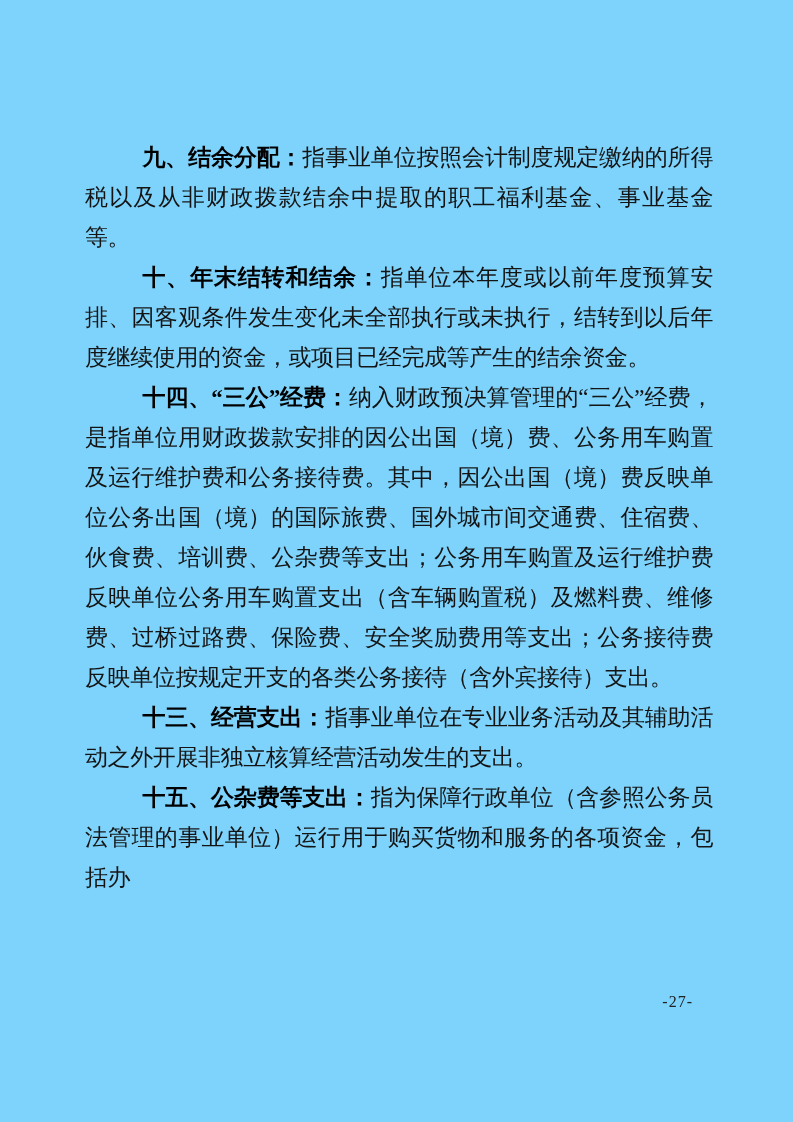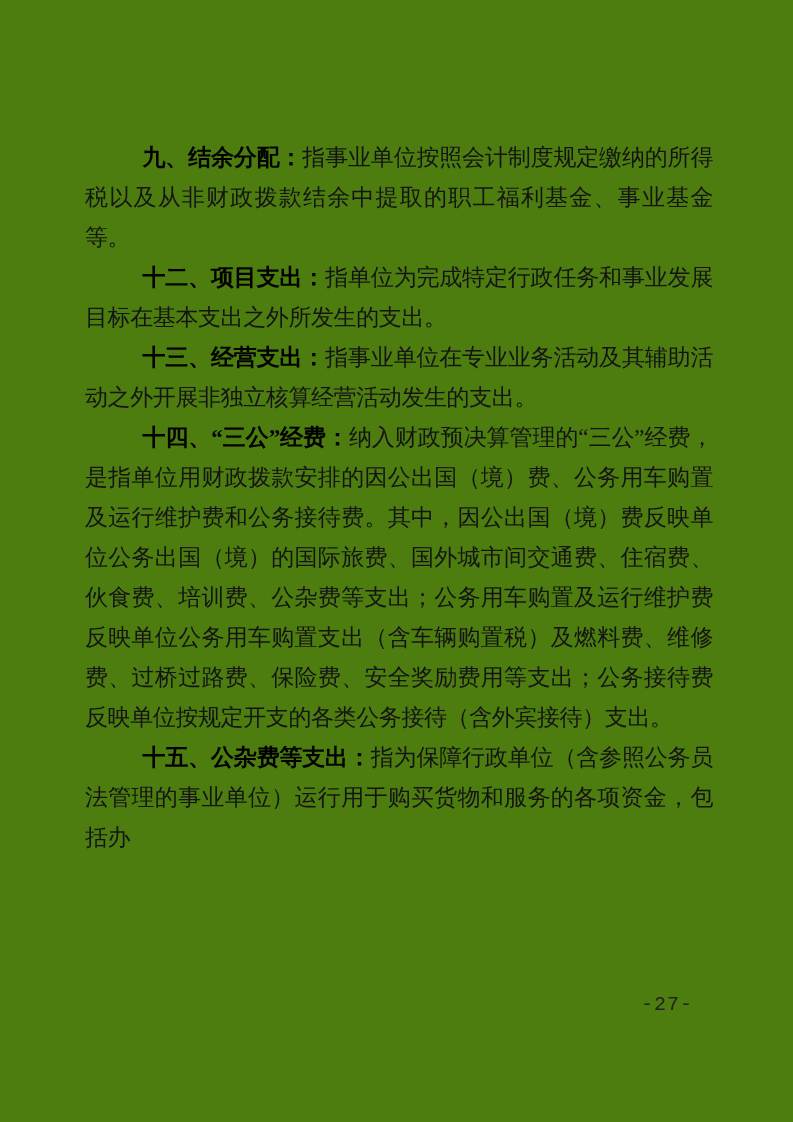--- a/index.html
+++ b/index.html
@@ -1,21 +1,21 @@
 <!DOCTYPE html>
 <html><head>
 <meta charset="utf-8">
 <style>
   * { margin: 0; padding: 0; box-sizing: border-box; }
   html, body { background: #ffffff; }
   .page {
     position: relative;
     width: 793px;
     height: 1122px;
-    background: #4d7c0f;
+    background: #7dd3fc;
     overflow: hidden;
     font-family: "Liberation Serif", "DejaVu Serif", serif;
     color: #111111;
   }
   .content {
     position: absolute;
     left: 85px;
     top: 138px;
     width: 628px;
   }
@@ -29,32 +29,32 @@
     color: #141414;
   }
   p.para .term {
     font-weight: 700;
     color: #000000;
   }
   .page-number {
     position: absolute;
     top: 993px;
     right: 100px;
-    font-size: 20px;
+    font-size: 16px;
     letter-spacing: 1px;
     color: #222222;
-    font-family: Liberation Mono, monospace;
+    font-family: Liberation Serif, serif;
     text-align: right;
   }
 </style>
 </head>
 <body>
 
 <div class="page">
   <div class="content">
     <p class="para"><span class="term">九、结余分配：</span><span class="body-text">指事业单位按照会计制度规定缴纳的所得税以及从非财政拨款结余中提取的职工福利基金、事业基金等。</span></p>
-    <p class="para"><span class="term">十二、项目支出：</span><span class="body-text">指单位为完成特定行政任务和事业发展目标在基本支出之外所发生的支出。</span></p>
+    <p class="para"><span class="term">十、年末结转和结余：</span><span class="body-text">指单位本年度或以前年度预算安排、因客观条件发生变化未全部执行或未执行，结转到以后年度继续使用的资金，或项目已经完成等产生的结余资金。</span></p>
+    <p class="para"><span class="term">十四、“三公”经费：</span><span class="body-text">纳入财政预决算管理的“三公”经费，是指单位用财政拨款安排的因公出国（境）费、公务用车购置及运行维护费和公务接待费。其中，因公出国（境）费反映单位公务出国（境）的国际旅费、国外城市间交通费、住宿费、伙食费、培训费、公杂费等支出；公务用车购置及运行维护费反映单位公务用车购置支出（含车辆购置税）及燃料费、维修费、过桥过路费、保险费、安全奖励费用等支出；公务接待费反映单位按规定开支的各类公务接待（含外宾接待）支出。</span></p>
     <p class="para"><span class="term">十三、经营支出：</span><span class="body-text">指事业单位在专业业务活动及其辅助活动之外开展非独立核算经营活动发生的支出。</span></p>
-    <p class="para"><span class="term">十四、“三公”经费：</span><span class="body-text">纳入财政预决算管理的“三公”经费，是指单位用财政拨款安排的因公出国（境）费、公务用车购置及运行维护费和公务接待费。其中，因公出国（境）费反映单位公务出国（境）的国际旅费、国外城市间交通费、住宿费、伙食费、培训费、公杂费等支出；公务用车购置及运行维护费反映单位公务用车购置支出（含车辆购置税）及燃料费、维修费、过桥过路费、保险费、安全奖励费用等支出；公务接待费反映单位按规定开支的各类公务接待（含外宾接待）支出。</span></p>
     <p class="para"><span class="term">十五、公杂费等支出：</span><span class="body-text">指为保障行政单位（含参照公务员法管理的事业单位）运行用于购买货物和服务的各项资金，包括办</span></p>
   </div>
   <div class="page-number">-27-</div>
 </div>
 
 </body></html>

